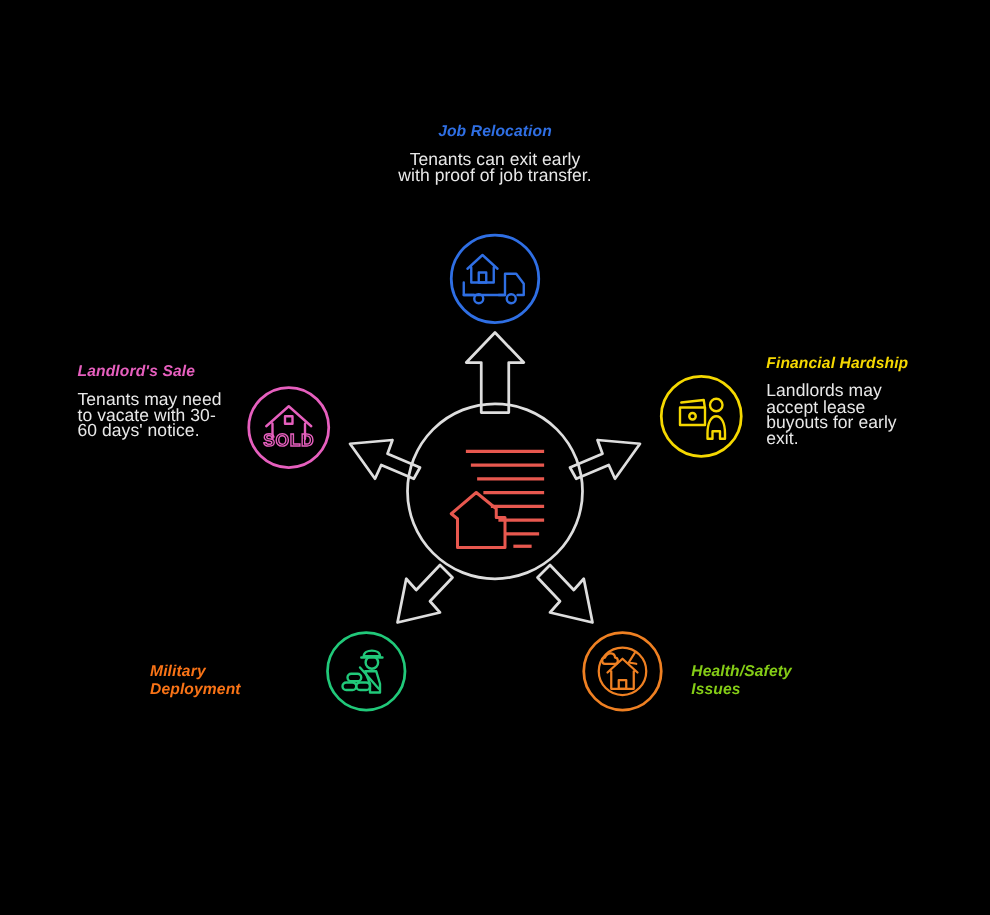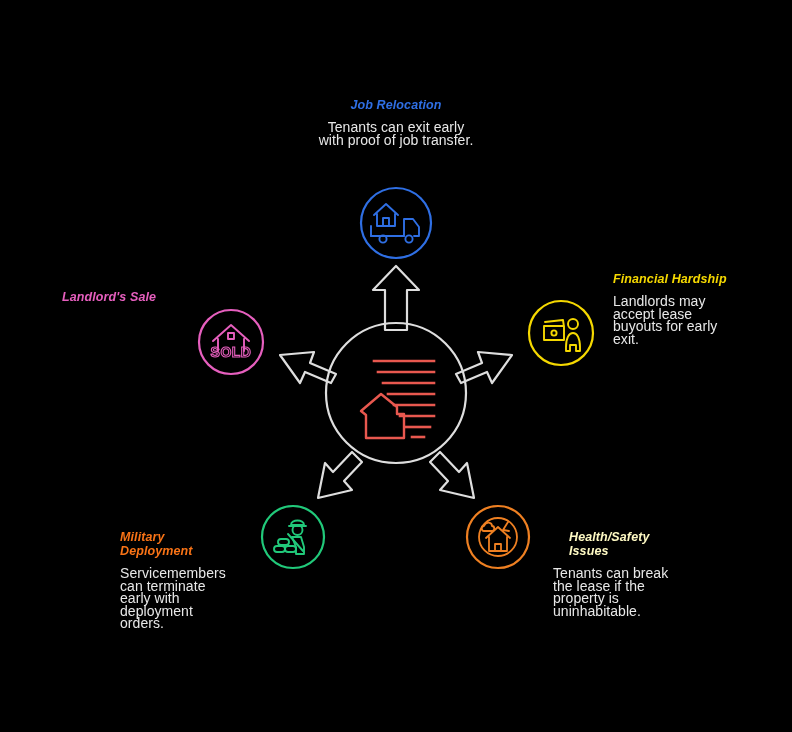--- a/index.html
+++ b/index.html
@@ -143,30 +143,29 @@
     </g>
     <text x="231" y="357" text-anchor="middle" font-family="Liberation Sans, sans-serif" font-size="14" font-weight="bold" fill="none" stroke="#e65fbe" stroke-width="1.1" letter-spacing="0.5">SOLD</text>
   </g>
 </svg>
 
 <div class="node-label align-center" style="left:316px; top:98px; width:160px;">
   <p class="node-title" style="color:#2f6fe4;">Job Relocation</p>
   <p class="node-desc">Tenants can exit early with proof of job transfer.</p>
 </div>
 
-<div class="node-label align-left" style="left:613px; top:272px; width:118px;">
+<div class="node-label align-left" style="left:613px; top:283px; width:118px;">
   <p class="node-title" style="color:#f5d800;">Financial Hardship</p>
   <p class="node-desc">Landlords may accept lease buyouts for early exit.</p>
 </div>
 
 <div class="node-label align-left" style="left:553px; top:530px; width:118px;">
-  <p class="node-title" style="color:#fef9c3;margin-left:16px;">Health/Safety Issues</p>
-  <p class="node-desc">Tenants can break the lease if the property is uninhabitable.</p>
+  <p class="node-title" style="color:#84cc16;">Health/Safety Issues</p>
 </div>
 
 <div class="node-label align-right" style="left:120px; top:530px; width:118px;">
   <p class="node-title" style="color:#f97316;">Military Deployment</p>
-  <p class="node-desc">Servicemembers can terminate early with deployment orders.</p>
 </div>
 
 <div class="node-label align-right" style="left:62px; top:290px; width:118px;">
   <p class="node-title" style="color:#e65fbe;">Landlord's Sale</p>
+  <p class="node-desc">Tenants may need to vacate with 30-60 days' notice.</p>
 </div>
 
 </body></html>

